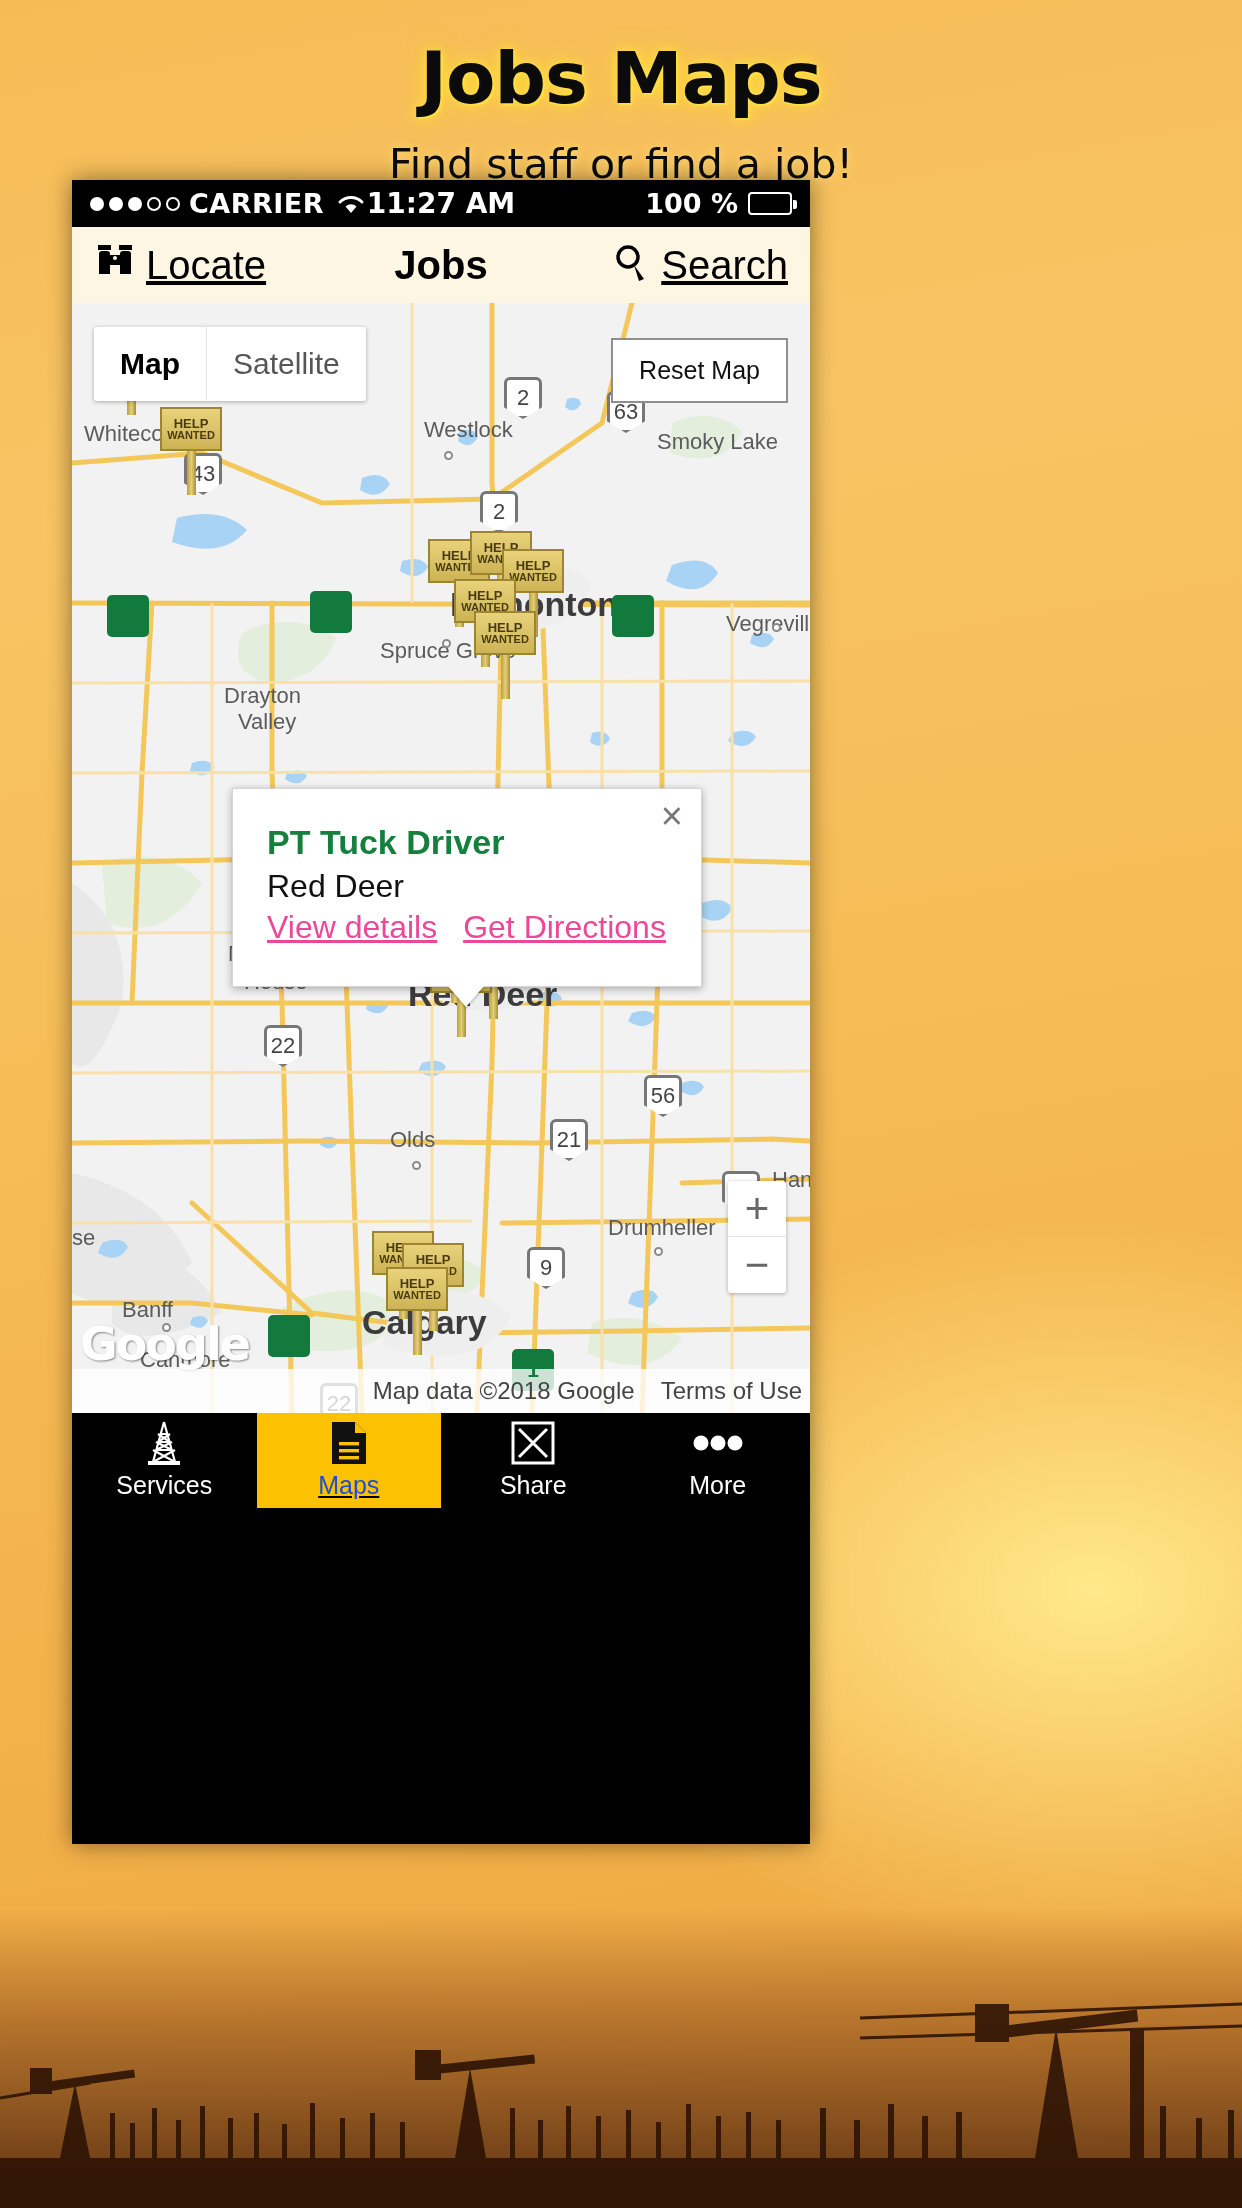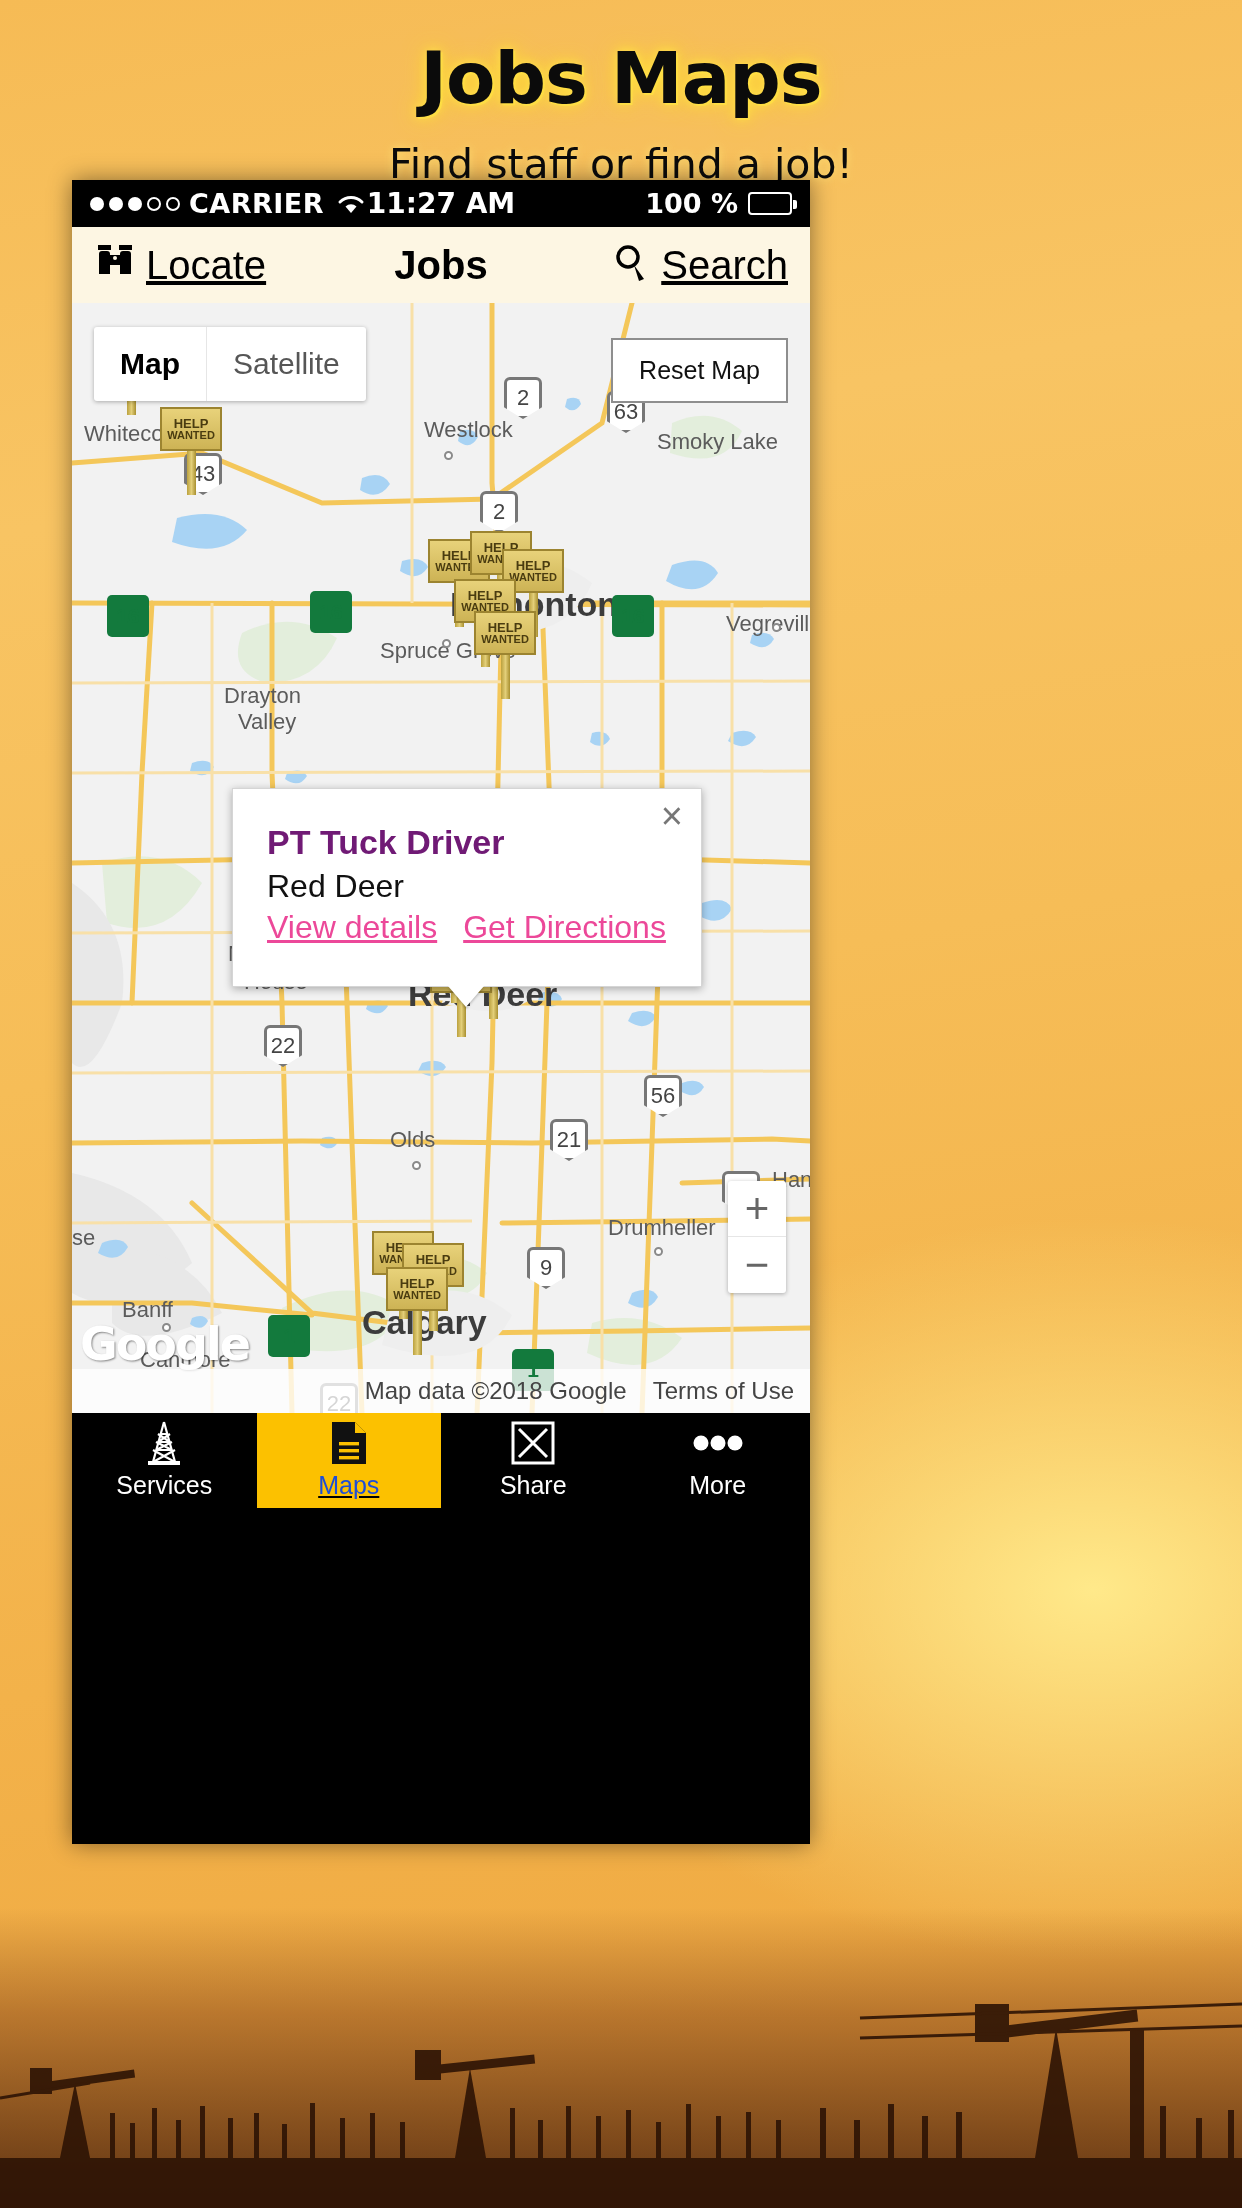--- a/index.html
+++ b/index.html
@@ -155,41 +155,41 @@
   #info-window:after{
     content:""; position:absolute; left:215px; bottom:-21px;
     border-left:18px solid transparent; border-right:18px solid transparent;
     border-top:21px solid #fff;
     filter:drop-shadow(0 2px 1px rgba(0,0,0,.2));
   }
   #info-close{
     position:absolute; right:18px; top:8px;
     font-size:38px; color:#777; cursor:pointer; line-height:1;
   }
-  #info-title{ font-size:34px; font-weight:bold; color:#701a75; margin-bottom:6px; }
+  #info-title{ font-size:34px; font-weight:bold; color:#15803d; margin-bottom:6px; }
   #info-subtitle{ font-size:32px; color:#111; margin-bottom:4px; }
   #info-links{ display:flex; gap:26px; }
   #info-links a{ font-size:32px; color:#ec4899; text-decoration:underline; cursor:pointer; }
   
   #zoom-control{
     position:absolute; right:24px; bottom:120px; z-index:20;
     width:58px; background:#fff; border-radius:3px;
     box-shadow:0 1px 4px rgba(0,0,0,.3);
   }
   .zoom-btn{
     height:56px; display:flex; align-items:center; justify-content:center;
     font-size:42px; color:#666; cursor:pointer;
   }
   #zoom-in{ border-bottom:1px solid #e6e6e6; }
   
   #map-footer{
     position:absolute; left:0; right:0; bottom:0; height:44px;
     background:rgba(255,255,255,.78);
     display:flex; align-items:center; justify-content:flex-end;
-    padding-right:16px; gap:26px; font-size:24px; color:#444;
+    padding-right:8px; gap:26px; font-size:24px; color:#444;
   }
   #google-logo{
     position:absolute; left:8px; bottom:42px;
     font-size:46px; font-weight:bold; letter-spacing:-2px;
     font-family:"DejaVu Sans", sans-serif;
     color:#fff; text-shadow:1px 1px 2px rgba(0,0,0,.45);
   }
   
   #tab-bar{
     height:95px; background:#000; display:flex;

